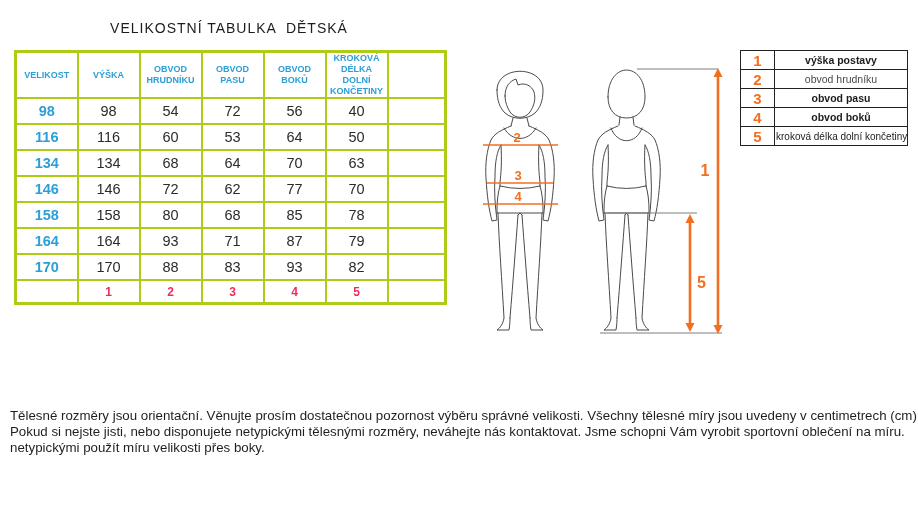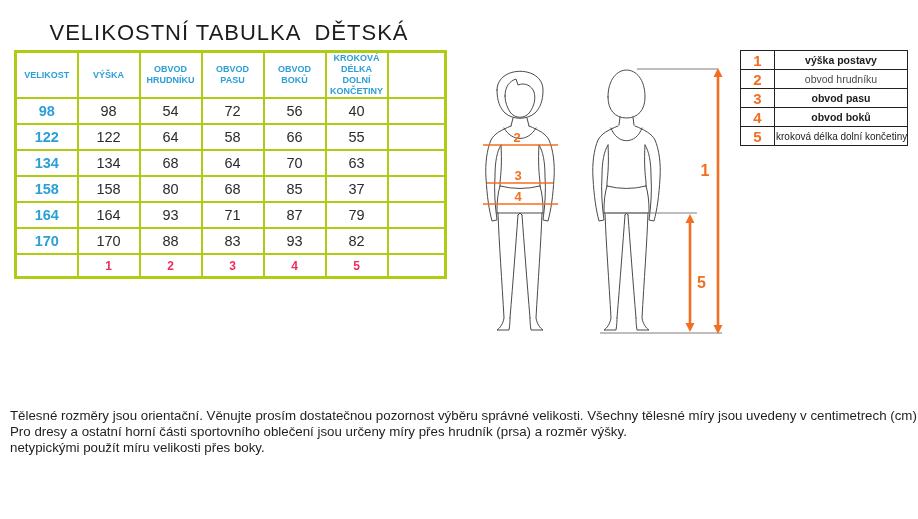--- a/index.html
+++ b/index.html
@@ -2,21 +2,21 @@
 <html><head>
 <meta charset="utf-8">
 <style>
   html,body { margin:0; padding:0; background:#fff; }
   .canvas {
     position:relative; width:918px; height:519px; background:#ffffff;
     font-family:"Liberation Sans", sans-serif; color:#1a1a1a; overflow:hidden;
   }
   .title {
     position:absolute; left:14px; top:20px; width:430px; margin:0;
-    font-size:22px; font-weight:400; letter-spacing:1px; text-align:center;
+    font-size:14px; font-weight:400; letter-spacing:1px; text-align:center;
     color:#1c1c1c; white-space:pre;
   }
   
   table.size-table {
     position:absolute; left:14px; top:50px; width:430px;
     border-collapse:collapse; table-layout:fixed;
     border:3px solid #aecb15;
   }
   table.size-table th, table.size-table td {
     border:2px solid #aecb15; text-align:center; vertical-align:middle;
@@ -92,44 +92,53 @@
         <tr>
           <td class="size-col">98</td>
           <td>98</td>
           <td>54</td>
           <td>72</td>
           <td>56</td>
           <td>40</td>
           <td></td>
         </tr>
         <tr>
-          <td class="size-col">122</td>
-          <td>122</td>
+          <td class="size-col">116</td>
+          <td>116</td>
+          <td>60</td>
+          <td>53</td>
           <td>64</td>
-          <td>58</td>
-          <td>66</td>
-          <td>55</td>
+          <td>50</td>
           <td></td>
         </tr>
         <tr>
           <td class="size-col">134</td>
           <td>134</td>
           <td>68</td>
           <td>64</td>
           <td>70</td>
           <td>63</td>
           <td></td>
         </tr>
         <tr>
+          <td class="size-col">146</td>
+          <td>146</td>
+          <td>72</td>
+          <td>62</td>
+          <td>77</td>
+          <td>70</td>
+          <td></td>
+        </tr>
+        <tr>
           <td class="size-col">158</td>
           <td>158</td>
           <td>80</td>
           <td>68</td>
           <td>85</td>
-          <td>37</td>
+          <td>78</td>
           <td></td>
         </tr>
         <tr>
           <td class="size-col">164</td>
           <td>164</td>
           <td>93</td>
           <td>71</td>
           <td>87</td>
           <td>79</td>
           <td></td>
@@ -242,17 +251,17 @@
         </tr>
         <tr>
           <td class="num">5</td>
           <td class="lab">kroková délka dolní končetiny</td>
         </tr>
       </tbody>
   </table>
 
   <div class="notes">
       <div class="line">Tělesné rozměry jsou orientační. Věnujte prosím dostatečnou pozornost výběru správné velikosti. Všechny tělesné míry jsou uvedeny v centimetrech (cm).</div>
-      <div class="line">Pro dresy a ostatní horní části sportovního oblečení jsou určeny míry přes hrudník (prsa) a rozměr výšky.</div>
+      <div class="line">Pokud si nejste jisti, nebo disponujete netypickými tělesnými rozměry, neváhejte nás kontaktovat. Jsme schopni Vám vyrobit sportovní oblečení na míru.</div>
       <div class="line">netypickými použít míru velikosti přes boky.</div>
     </div>
 
 </div>
 
 </body></html>

